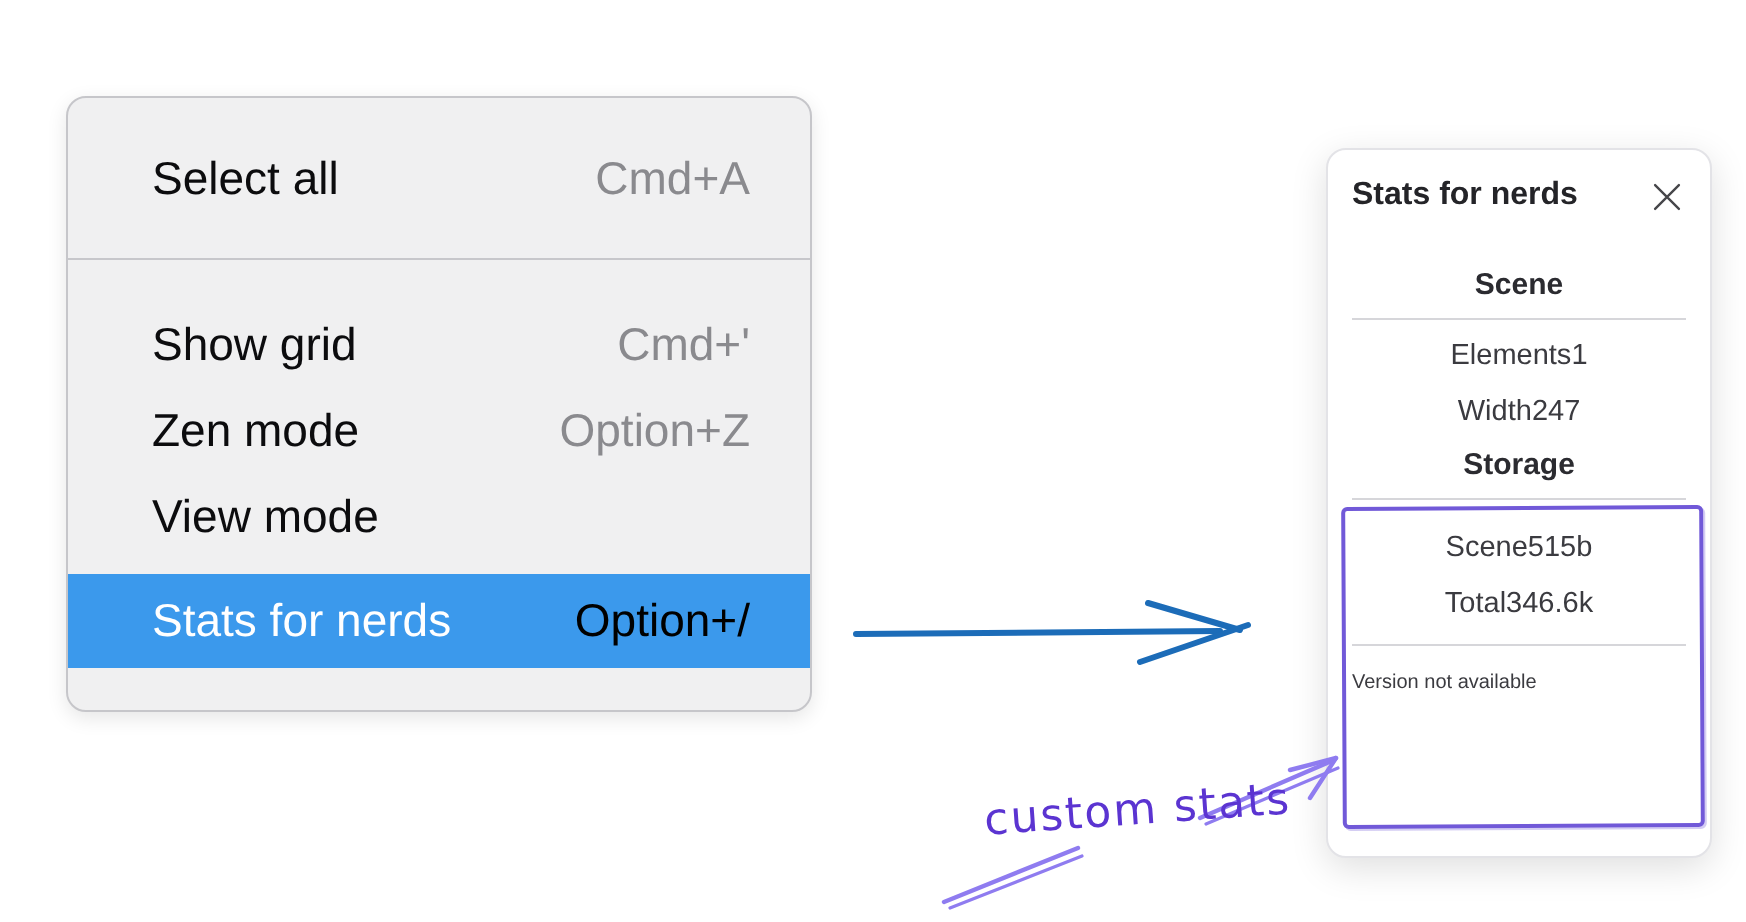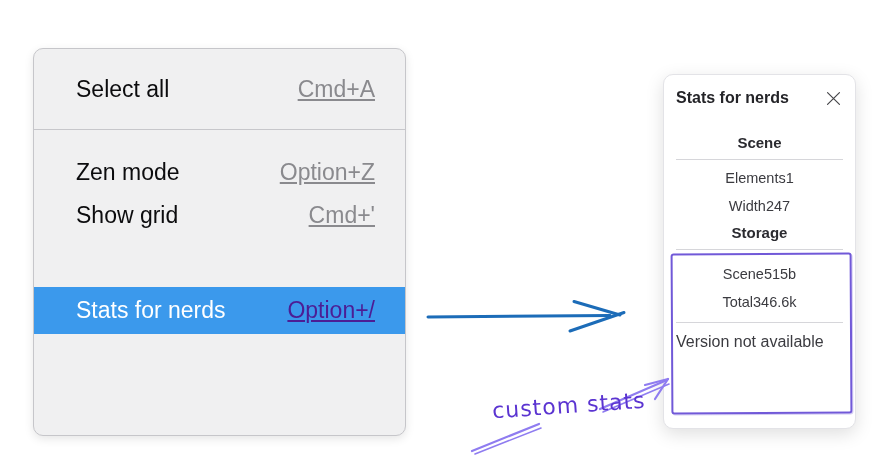--- a/index.html
+++ b/index.html
@@ -1,49 +1,49 @@
 <!DOCTYPE html>
 <html style="--highlight-blue: #3b99ec; --arrow-blue: #1c6cb8; --annotation-violet: #8f7cf0; --box-violet: #7159d8; --text-violet: #5b34d1;"><head>
 <meta charset="utf-8">
 <style>
   html,body{margin:0;padding:0;background:#ffffff;font-family:"Liberation Sans",sans-serif;}
   .stage{position:relative;width:873px;height:461px;background:#fff;overflow:hidden;}
 
   
-  .menu{position:absolute;left:33px;top:48px;width:373px;height:388px;box-sizing:border-box;
+  .menu{position:absolute;left:33px;top:48px;width:373px;height:308px;box-sizing:border-box;
         background:#f0f0f1;border:1px solid #c6c6ca;border-radius:10px;
         box-shadow:0 3px 10px rgba(0,0,0,.10);font-size:23px;color:#0c0c0e;overflow:hidden;}
   .menu-row{display:flex;justify-content:space-between;align-items:center;
             height:43px;padding:0 30px 0 42px;}
   .menu-row.first{height:48px;margin-top:16px;}
-  .menu-row .shortcut{color:#8a8a8e;text-decoration:underline;}
+  .menu-row .shortcut{color:#8a8a8e;}
   .menu-divider{height:1px;background:#c7c7cb;margin-top:16px;}
   .menu-group{margin-top:21px;}
   .menu-row.highlight{height:47px;margin-top:7px;background:var(--highlight-blue);color:#ffffff;}
-  .menu-row.highlight .shortcut{color:#4c1d95;}
+  .menu-row.highlight .shortcut{color:#000000;}
 
   
   .blue-arrow{position:absolute;left:424px;top:298px;color:var(--arrow-blue);}
 
   
   .panel{position:absolute;left:663px;top:74px;width:193px;height:355px;box-sizing:border-box;
          background:#fff;border:1px solid #e3e3e7;border-radius:10px;
          box-shadow:0 5px 18px rgba(0,0,0,.13);padding:12px 12px 0;
          font-size:14.5px;color:#3b3b40;}
   .panel-title-row{display:flex;justify-content:space-between;align-items:center;height:22px;}
   .panel-title{font-weight:bold;font-size:16px;color:#242428;}
   .close-btn{width:20px;height:20px;display:flex;align-items:center;justify-content:center;cursor:pointer;color:#46464a;}
   .section-heading{text-align:center;font-weight:bold;font-size:15px;color:#2b2b30;line-height:20px;}
   .sh-scene{margin-top:24px;}
   .sh-storage{margin-top:3px;}
   .divider{height:1px;background:#d6d6da;}
   .div-a{margin:6px 0 4px;}
   .div-b{margin:6px 0 10px;}
   .stat-row{display:flex;justify-content:center;line-height:28px;}
-  .version-note{line-height:28px;font-size:16px;margin-top:5px;}
+  .version-note{line-height:28px;font-size:10px;margin-top:5px;}
 
   
   .custom-box{position:absolute;left:671px;top:253px;width:181px;height:161px;box-sizing:border-box;
               border:2.5px solid var(--box-violet);border-radius:3px;transform:rotate(-0.3deg);
               box-shadow:1px 1px 0 rgba(113,89,216,.30);pointer-events:none;}
   .annot-arrow{position:absolute;left:455px;top:372px;color:var(--annotation-violet);}
   .annot-label{position:absolute;left:492px;top:393px;font-size:22px;letter-spacing:1px;
                color:var(--text-violet);transform:rotate(-4deg);font-family:"DejaVu Sans",sans-serif;
                white-space:nowrap;}
 </style>
@@ -53,28 +53,29 @@
 <div class="stage">
 
   <div class="menu">
     <div class="menu-row first">
       <span>Select all</span>
       <span class="shortcut">Cmd+A</span>
     </div>
     <div class="menu-divider"></div>
     <div class="menu-group">
       <div class="menu-row">
+        <span>Show grid</span>
+        <span class="shortcut">Cmd+'</span>
+      </div>
+      <div class="menu-row">
         <span>Zen mode</span>
         <span class="shortcut">Option+Z</span>
       </div>
       <div class="menu-row">
-        <span>Show grid</span>
-        <span class="shortcut">Cmd+'</span>
-      </div>
-      <div class="menu-row">
+        <span>View mode</span>
       </div>
       <div class="menu-row highlight">
         <span>Stats for nerds</span>
         <span class="shortcut">Option+/</span>
       </div>
     </div>
   </div>
 
   <svg class="blue-arrow" width="210" height="36" viewBox="0 0 210 36" fill="none">
     <path d="M4 19 L186 17.5" stroke="currentColor" stroke-width="3" stroke-linecap="round"></path>

